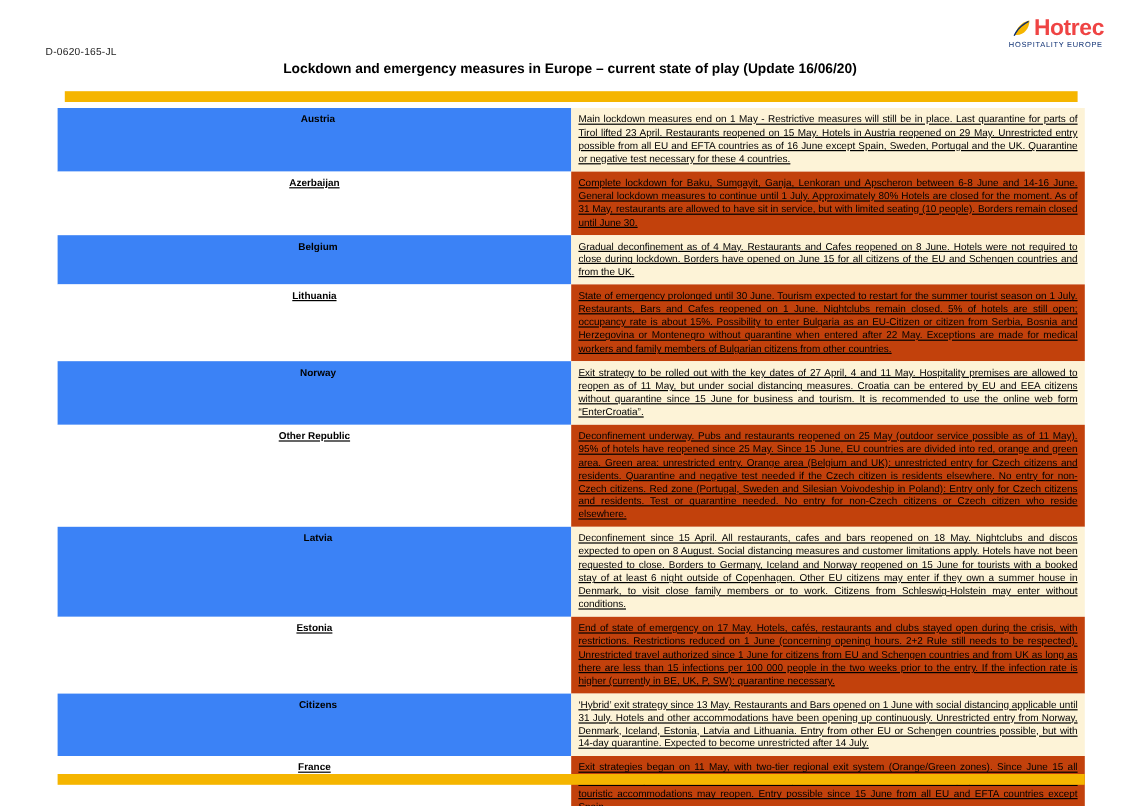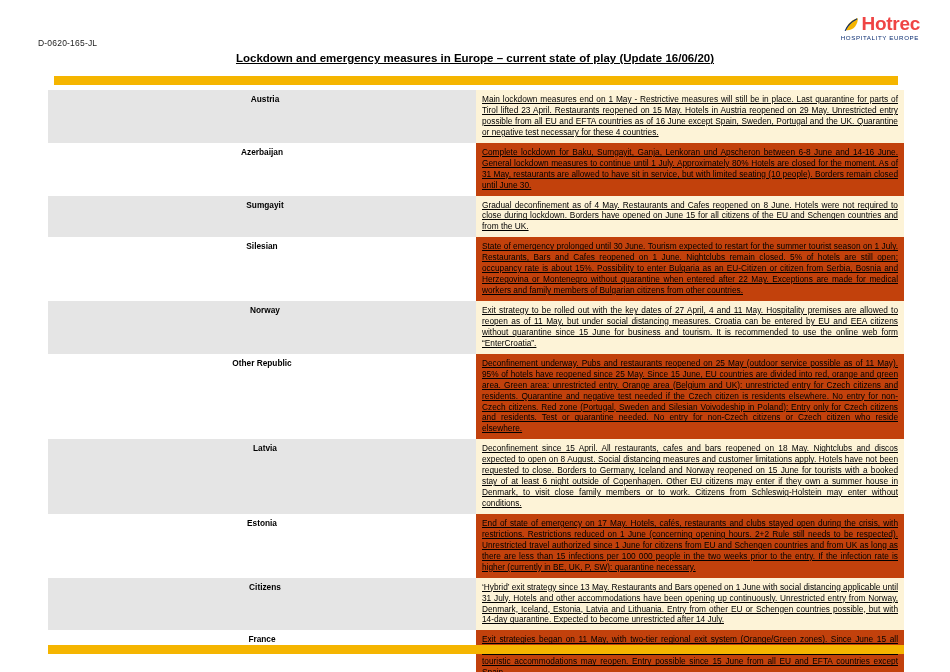--- a/index.html
+++ b/index.html
@@ -60,21 +60,20 @@
     padding-right: 1px;
   }
   .doc-title {
     position: absolute;
     top: 52px;
     left: 0;
     width: 950px;
     text-align: center;
     font-size: 11.5px;
     font-weight: bold;
-    text-decoration: underline;
   }
   .table-wrap {
     position: absolute;
     top: 72px;
     left: 48px;
     width: 856px;
   }
   table.measures {
     border-collapse: collapse;
     width: 856px;
@@ -105,28 +104,29 @@
   }
   td.text {
     width: 764px;
     text-align: justify;
     text-decoration: underline;
   }
   tr.shaded td {
     background: #fdf3d7;
   }
   tr.shaded td.country {
-    background: #e5e5e5;
+    background: #3b82f6;
     padding-left: 12px;
   }
   tr.plain td {
     background: #c2410c;
   }
   tr.plain td.country {
     background: #ffffff;
+    text-decoration: underline;
   }
   .footer-bar {
     position: absolute;
     left: 48px;
     bottom: 18px;
     width: 856px;
     height: 9px;
     background: #f5b500;
   }
 </style>
@@ -159,25 +159,25 @@
         </tr>
         <tr class="shaded">
           <td class="country">Austria</td>
           <td class="text">Main lockdown measures end on 1 May - Restrictive measures will still be in place. Last quarantine for parts of Tirol lifted 23 April. Restaurants reopened on 15 May. Hotels in Austria reopened on 29 May. Unrestricted entry possible from all EU and EFTA countries as of 16 June except Spain, Sweden, Portugal and the UK. Quarantine or negative test necessary for these 4 countries.</td>
         </tr>
         <tr class="plain">
           <td class="country">Azerbaijan</td>
           <td class="text">Complete lockdown for Baku, Sumgayit, Ganja, Lenkoran und Apscheron between 6-8 June and 14-16 June. General lockdown measures to continue until 1 July. Approximately 80% Hotels are closed for the moment. As of 31 May, restaurants are allowed to have sit in service, but with limited seating (10 people). Borders remain closed until June 30.</td>
         </tr>
         <tr class="shaded">
-          <td class="country">Sumgayit</td>
+          <td class="country">Belgium</td>
           <td class="text">Gradual deconfinement as of 4 May. Restaurants and Cafes reopened on 8 June. Hotels were not required to close during lockdown. Borders have opened on June 15 for all citizens of the EU and Schengen countries and from the UK.</td>
         </tr>
         <tr class="plain">
-          <td class="country">Silesian</td>
+          <td class="country">Lithuania</td>
           <td class="text">State of emergency prolonged until 30 June. Tourism expected to restart for the summer tourist season on 1 July. Restaurants, Bars and Cafes reopened on 1 June. Nightclubs remain closed. 5% of hotels are still open; occupancy rate is about 15%. Possibility to enter Bulgaria as an EU-Citizen or citizen from Serbia, Bosnia and Herzegovina or Montenegro without quarantine when entered after 22 May. Exceptions are made for medical workers and family members of Bulgarian citizens from other countries.</td>
         </tr>
         <tr class="shaded">
           <td class="country">Norway</td>
           <td class="text">Exit strategy to be rolled out with the key dates of 27 April, 4 and 11 May. Hospitality premises are allowed to reopen as of 11 May, but under social distancing measures. Croatia can be entered by EU and EEA citizens without quarantine since 15 June for business and tourism. It is recommended to use the online web form “EnterCroatia”.</td>
         </tr>
         <tr class="plain">
           <td class="country">Other Republic</td>
           <td class="text">Deconfinement underway. Pubs and restaurants reopened on 25 May (outdoor service possible as of 11 May). 95% of hotels have reopened since 25 May. Since 15 June, EU countries are divided into red, orange and green area. Green area: unrestricted entry. Orange area (Belgium and UK): unrestricted entry for Czech citizens and residents. Quarantine and negative test needed if the Czech citizen is residents elsewhere. No entry for non-Czech citizens. Red zone (Portugal, Sweden and Silesian Voivodeship in Poland): Entry only for Czech citizens and residents. Test or quarantine needed. No entry for non-Czech citizens or Czech citizen who reside elsewhere.</td>
         </tr>

